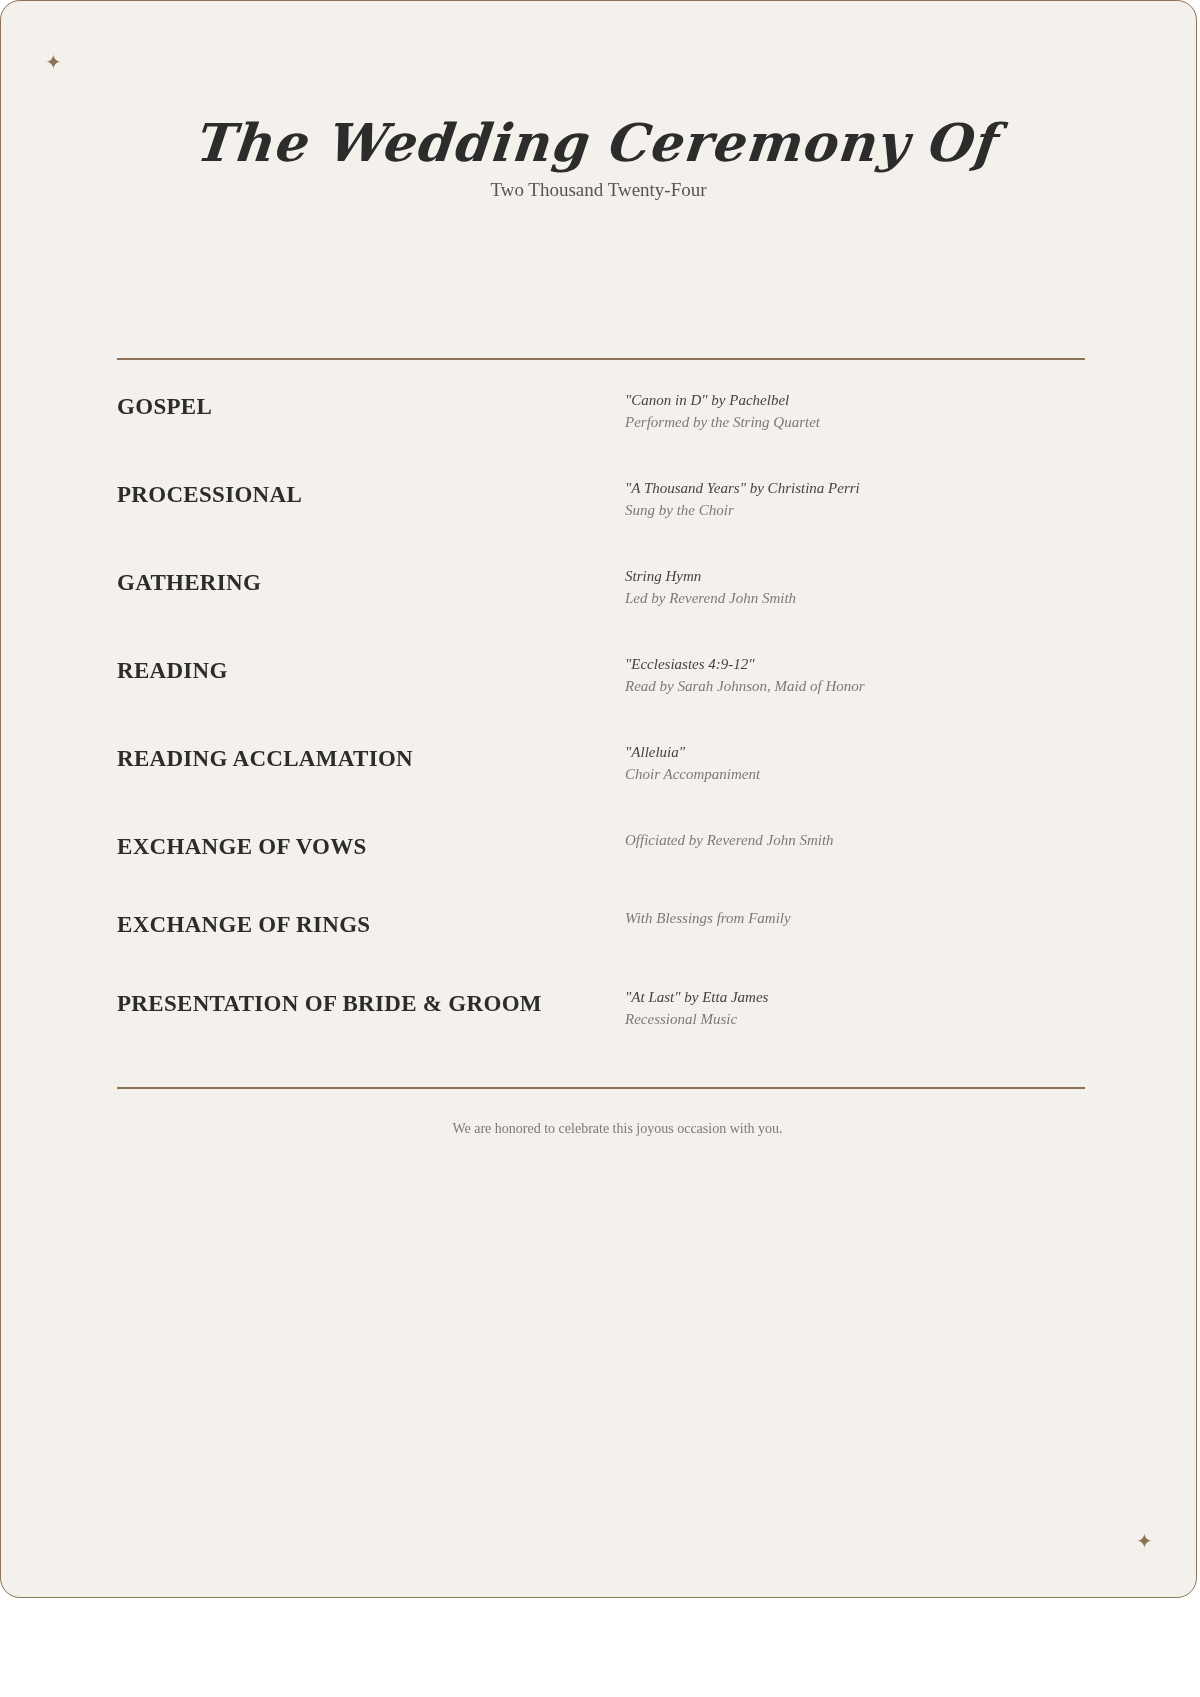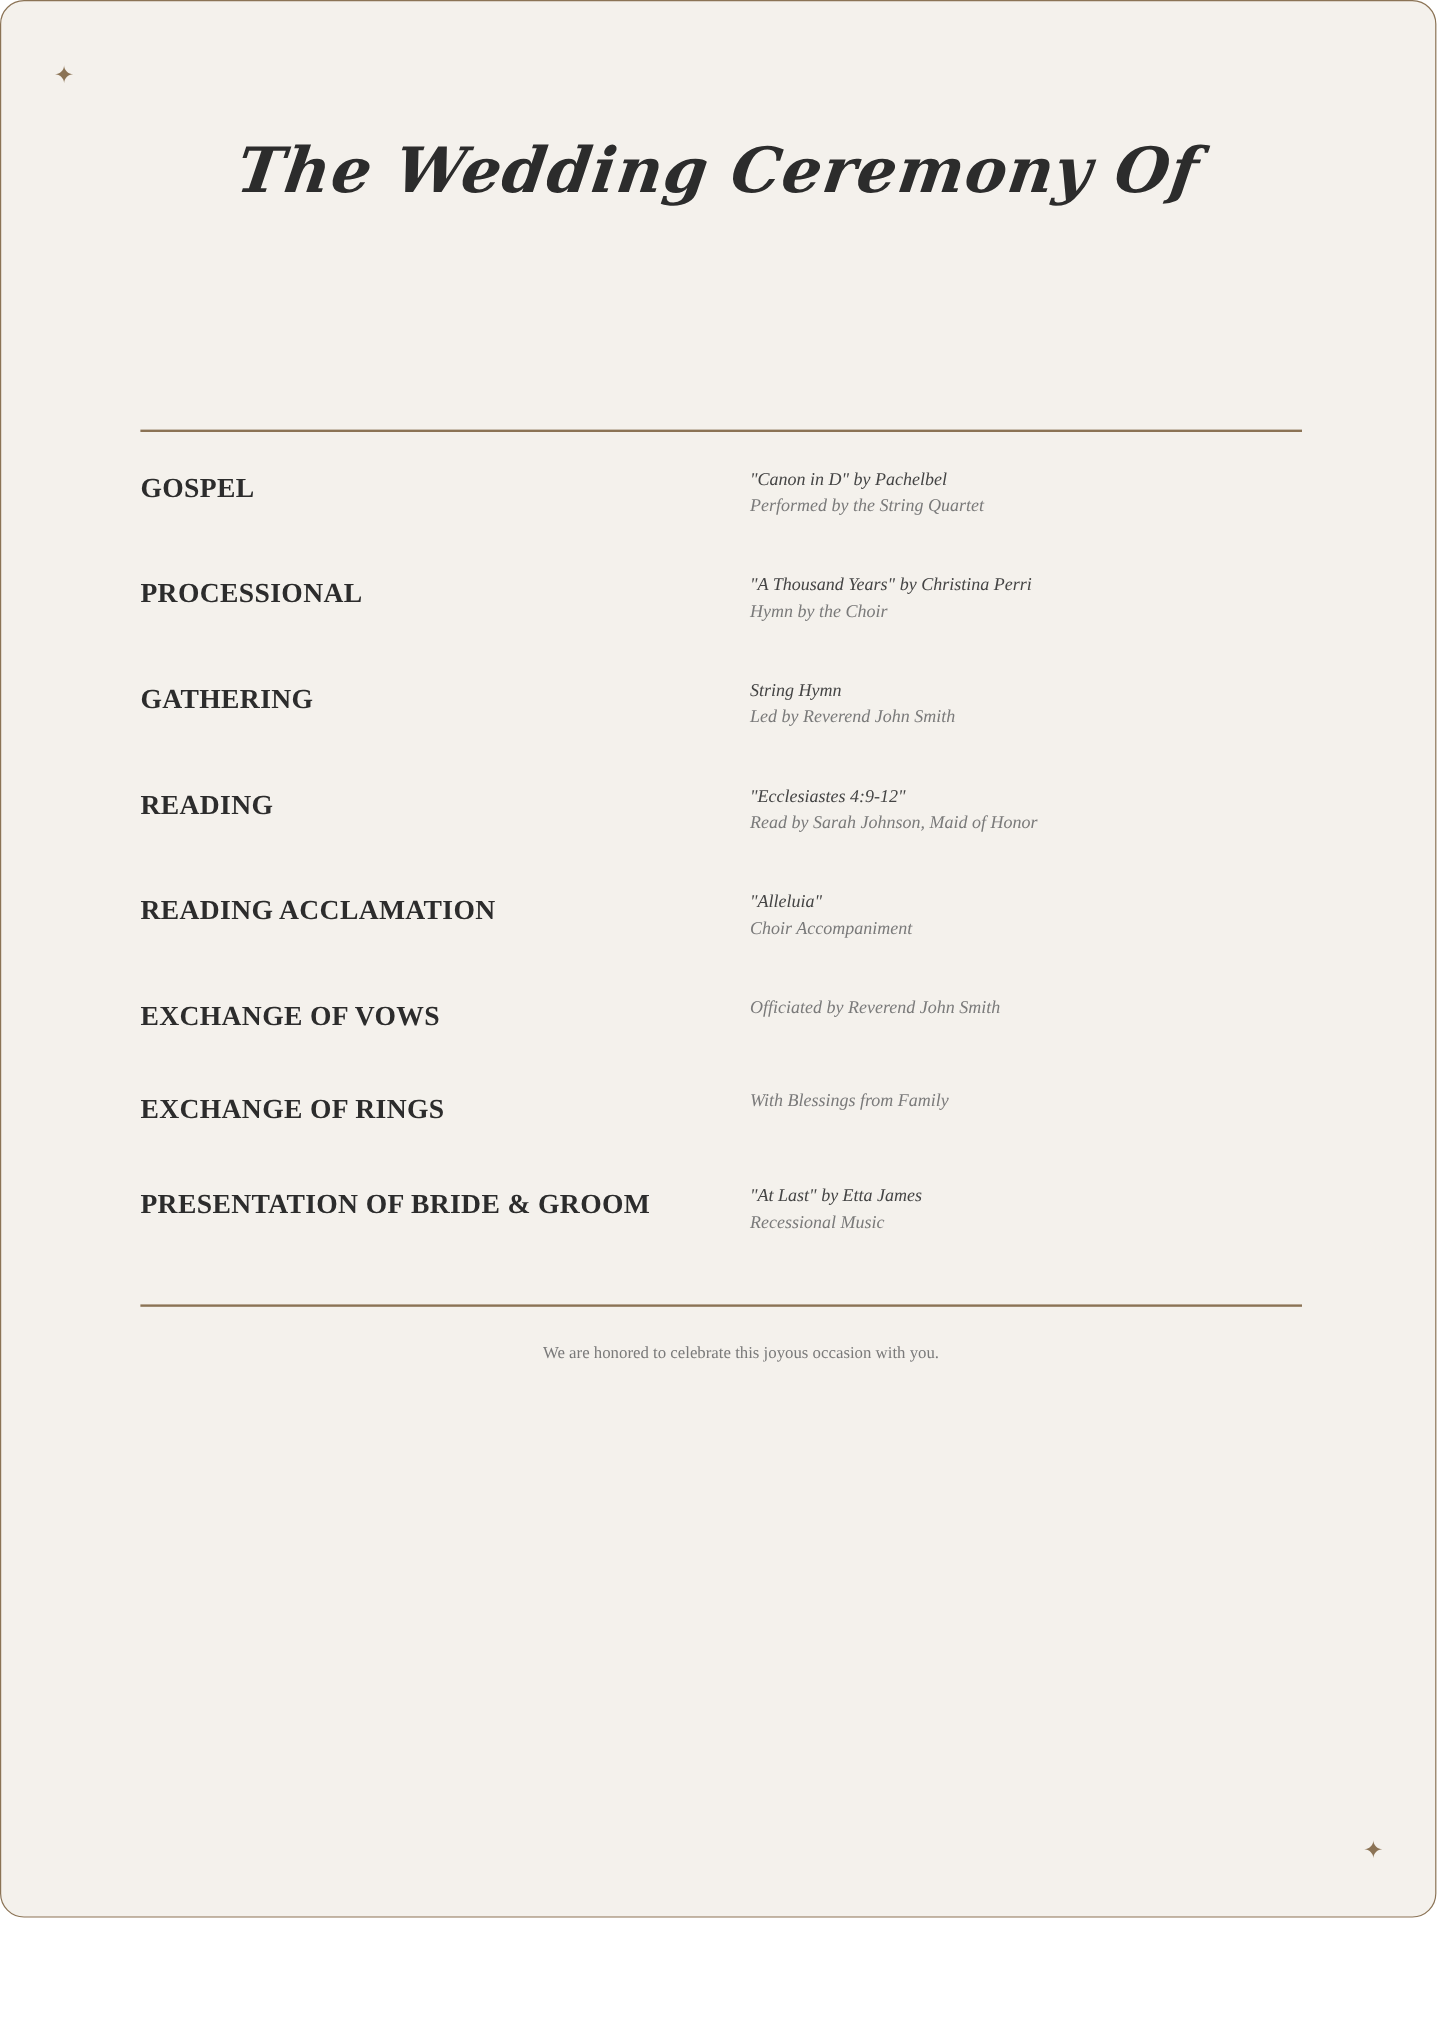--- a/index.html
+++ b/index.html
@@ -139,38 +139,39 @@
   </style>
 </head>
 <body>
 
 <div class="card">
   <span class="star tl">✦</span>
   <span class="star br">✦</span>
 
   <div class="header">
     <div class="script-title">The Wedding Ceremony Of</div>
+    <div class="date-line">Two Thousand Twenty-Four</div>
   </div>
 
   <div class="divider top"></div>
 
   <div class="program">
     <div class="row" style="top:392px;">
       <div class="title">GOSPEL</div>
       <div class="detail">
         <div class="primary">"Canon in D" by Pachelbel</div>
         <div class="secondary">Performed by the String Quartet</div>
       </div>
     </div>
 
     <div class="row" style="top:480px;">
       <div class="title">PROCESSIONAL</div>
       <div class="detail">
         <div class="primary">"A Thousand Years" by Christina Perri</div>
-        <div class="secondary">Hymn by the Choir</div>
+        <div class="secondary">Sung by the Choir</div>
       </div>
     </div>
 
     <div class="row" style="top:568px;">
       <div class="title">GATHERING</div>
       <div class="detail">
         <div class="primary">String Hymn</div>
         <div class="secondary">Led by Reverend John Smith</div>
       </div>
     </div>

